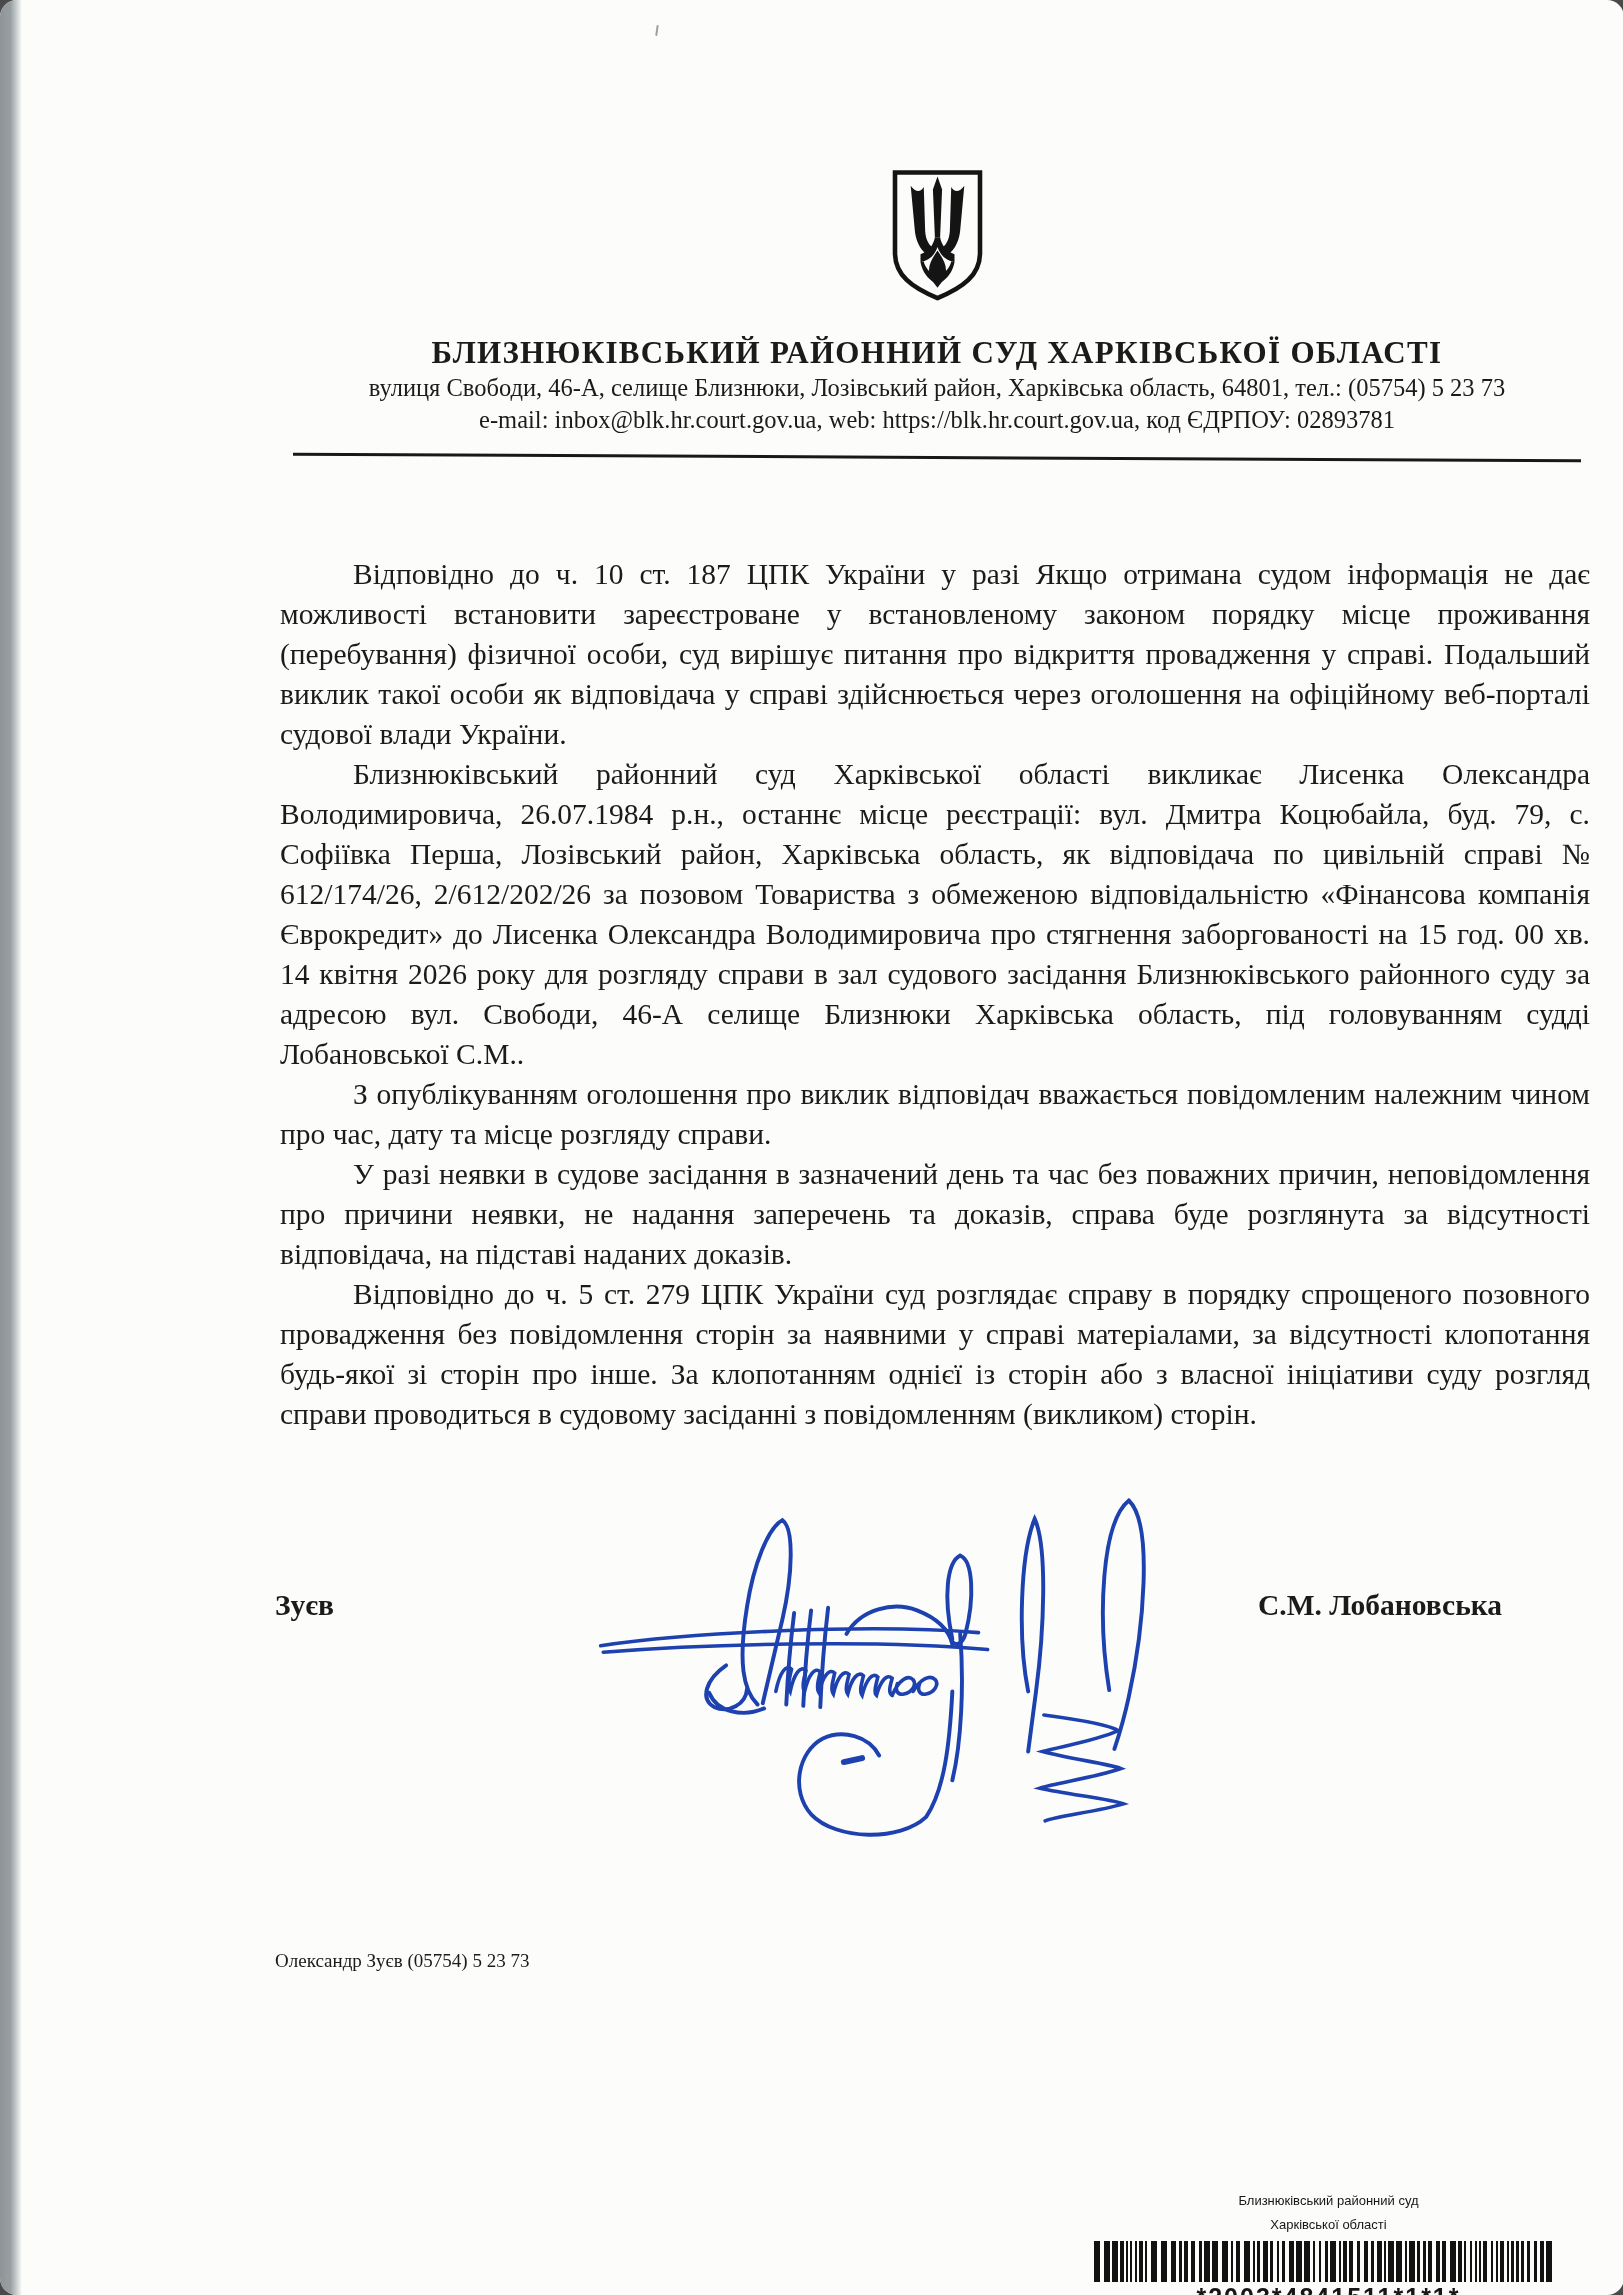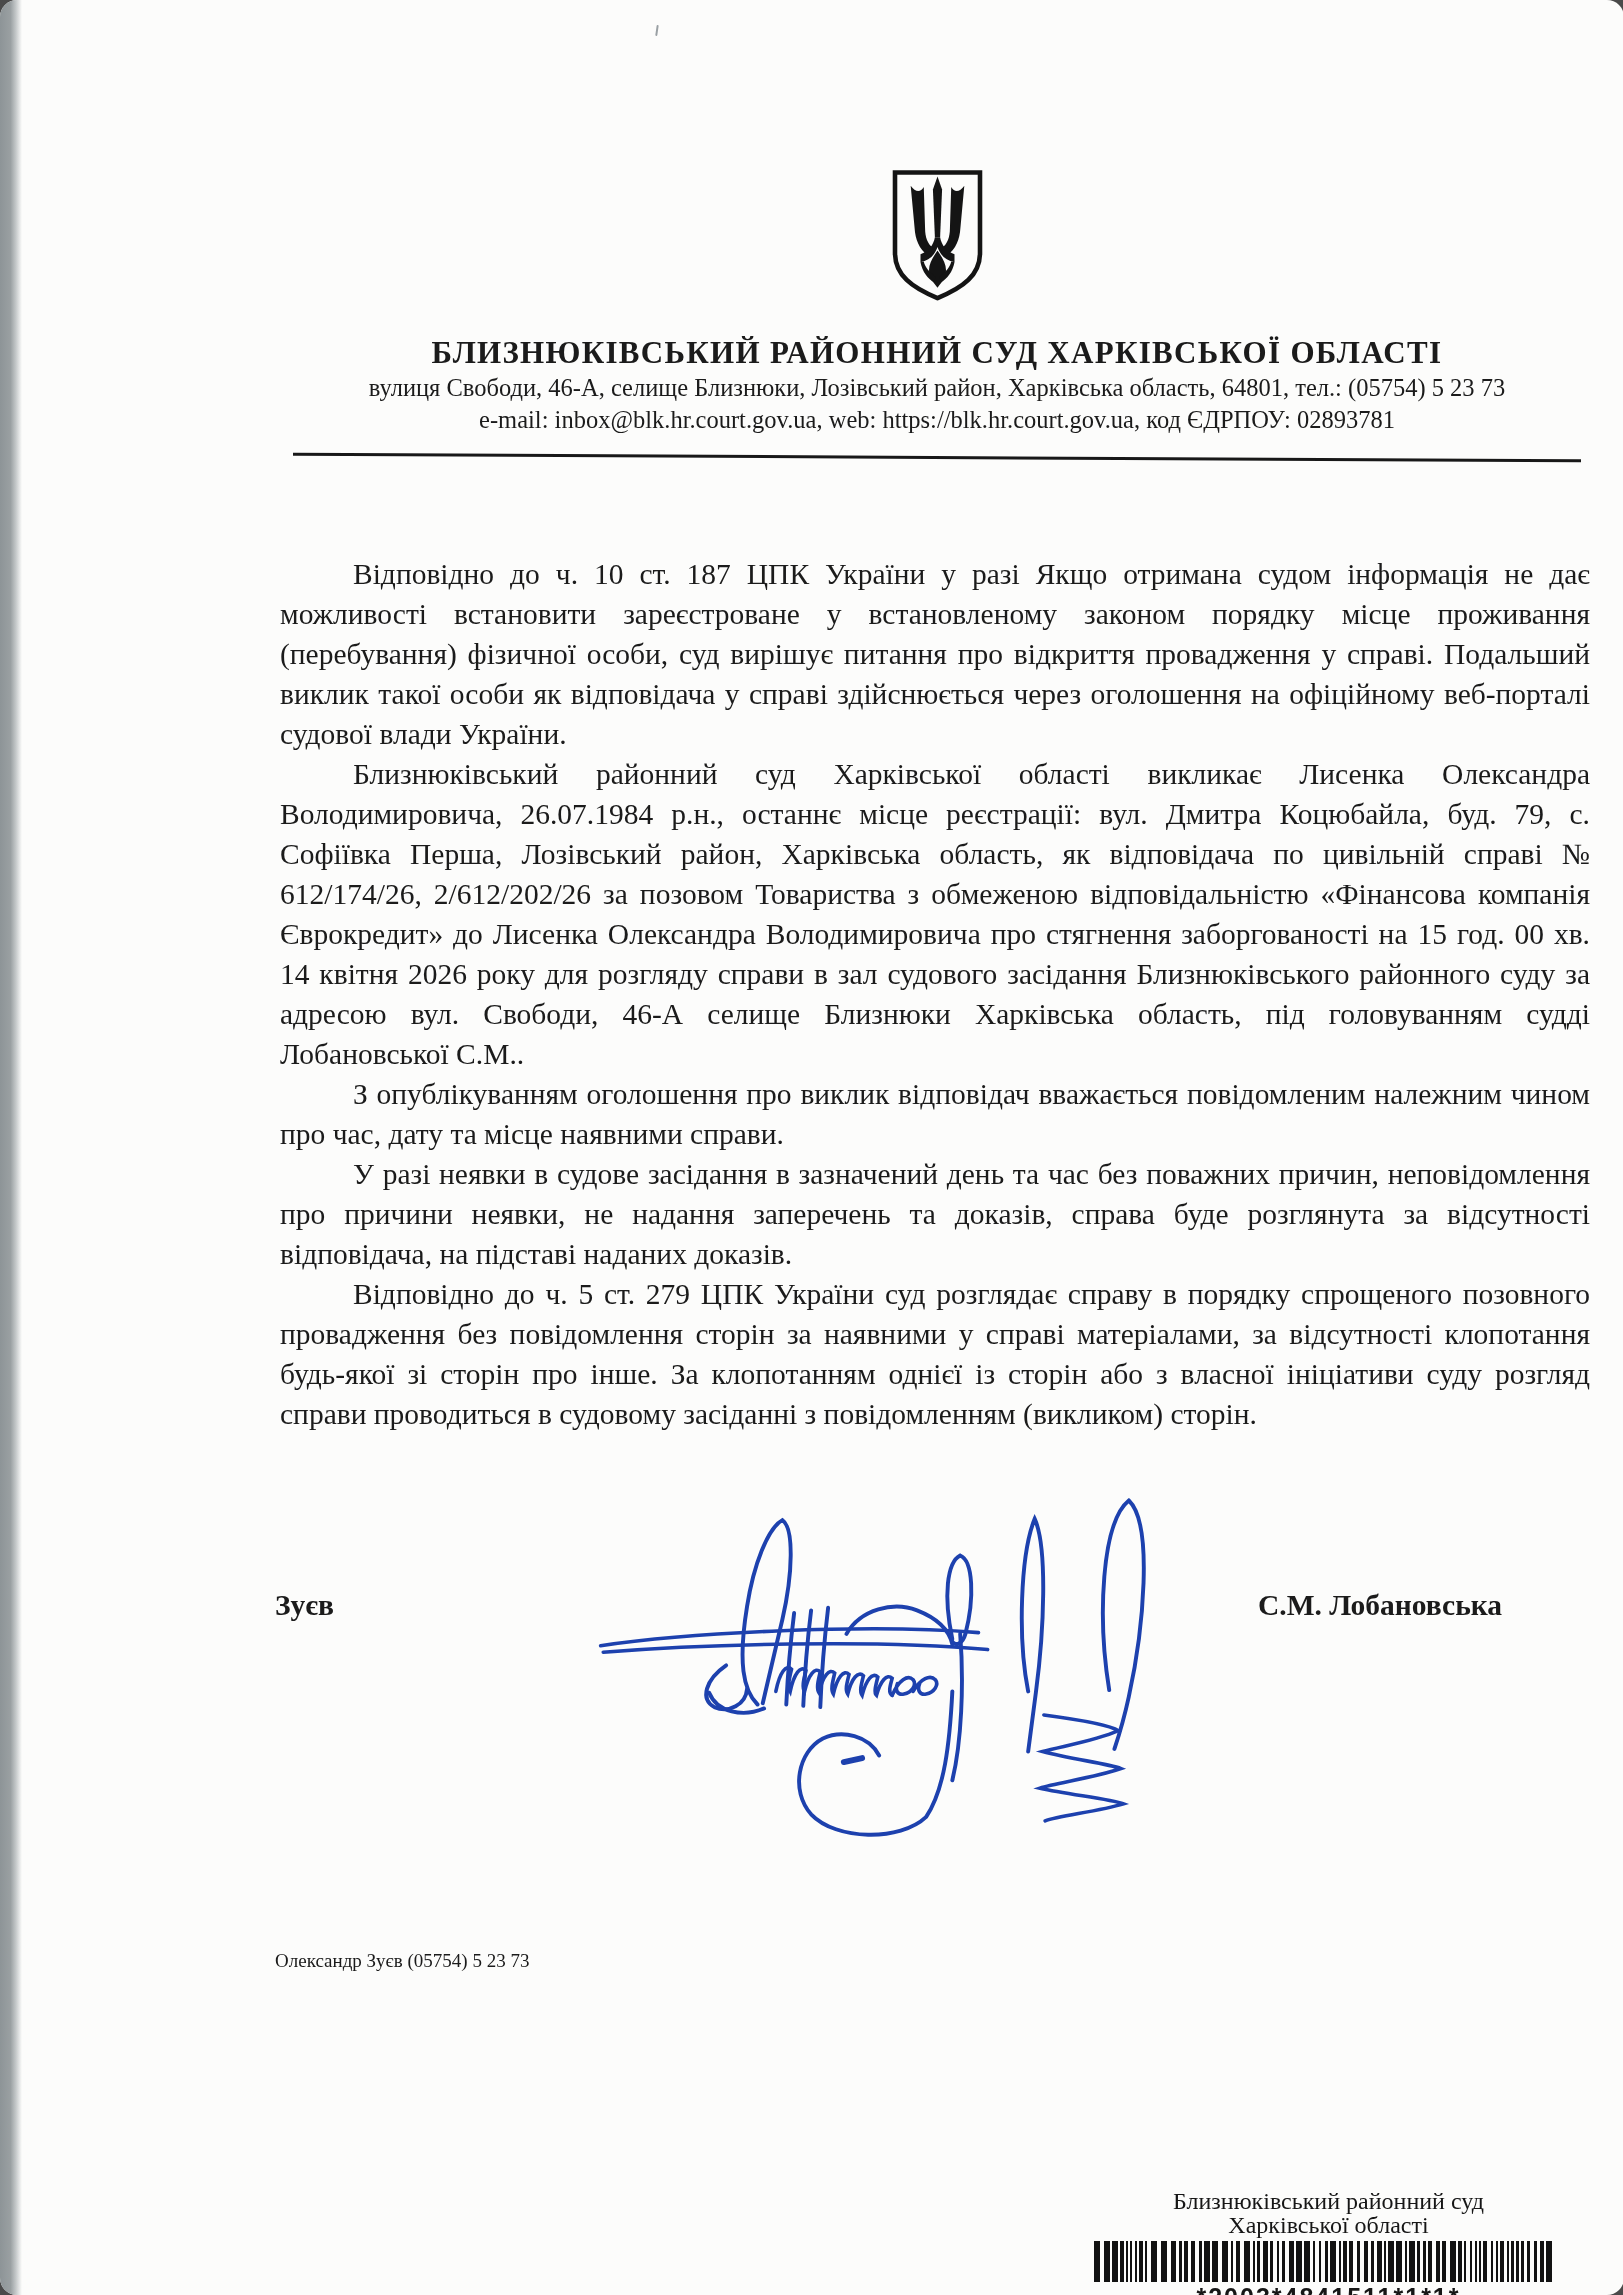--- a/index.html
+++ b/index.html
@@ -51,21 +51,21 @@
   .signature{position:absolute;left:586px;top:1494px;width:615px;height:353px;}
   .footer-contact{
     position:absolute;left:275px;top:1950px;font-size:19px;white-space:nowrap;
   }
   .stamp{
     position:absolute;left:1081px;top:2189px;width:495px;
     text-align:center;
     font-family:"Liberation Sans", sans-serif;
     color:#161616;
   }
-  .stamp-line{font-size:24px;line-height:24px;white-space:nowrap;font-family:Liberation Serif, serif;}
+  .stamp-line{font-size:13px;line-height:24px;white-space:nowrap;}
   .barcode{
     margin-top:3.9px;height:41px;width:469px;margin-left:13px;
     display:flex;align-items:stretch;overflow:hidden;
   }
   .barcode span{display:inline-block;height:100%;background:#121212;flex:0 0 auto;}
   .barcode-text{
     font-size:25px;font-weight:bold;letter-spacing:2px;margin-top:1.3px;white-space:nowrap;
   }
 </style>
 </head>
@@ -94,21 +94,21 @@
   <div class="header">
     <div class="court-name">БЛИЗНЮКІВСЬКИЙ РАЙОННИЙ СУД ХАРКІВСЬКОЇ ОБЛАСТІ</div>
     <div class="header-line">вулиця Свободи, 46-А, селище Близнюки, Лозівський район, Харківська область, 64801, тел.: (05754) 5 23 73</div>
     <div class="header-line">e-mail: inbox@blk.hr.court.gov.ua, web: https://blk.hr.court.gov.ua, код ЄДРПОУ: 02893781</div>
   </div>
   <div class="rule"></div>
 
   <div class="body-text">
     <p class="para">Відповідно до ч. 10 ст. 187 ЦПК України у разі Якщо отримана судом інформація не дає можливості встановити зареєстроване у встановленому законом порядку місце проживання (перебування) фізичної особи, суд вирішує питання про відкриття провадження у справі. Подальший виклик такої особи як відповідача у справі здійснюється через оголошення на офіційному веб-порталі судової влади України.</p>
     <p class="para bold">Близнюківський районний суд Харківської області викликає Лисенка Олександра Володимировича, 26.07.1984 р.н., останнє місце реєстрації: вул. Дмитра Коцюбайла, буд. 79, с. Софіївка Перша, Лозівський район, Харківська область, як відповідача по цивільній справі № 612/174/26, 2/612/202/26 за позовом Товариства з обмеженою відповідальністю «Фінансова компанія Єврокредит» до Лисенка Олександра Володимировича про стягнення заборгованості на 15 год. 00 хв. 14 квітня 2026 року для розгляду справи в зал судового засідання Близнюківського районного суду за адресою вул. Свободи, 46-А селище Близнюки Харківська область, під головуванням судді Лобановської С.М..</p>
-    <p class="para bold">З опублікуванням оголошення про виклик відповідач вважається повідомленим належним чином про час, дату та місце наявними справи.</p>
+    <p class="para bold">З опублікуванням оголошення про виклик відповідач вважається повідомленим належним чином про час, дату та місце розгляду справи.</p>
     <p class="para bold">У разі неявки в судове засідання в зазначений день та час без поважних причин, неповідомлення про причини неявки, не надання заперечень та доказів, справа буде розглянута за відсутності відповідача, на підставі наданих доказів.</p>
     <p class="para">Відповідно до ч. 5 ст. 279 ЦПК України суд розглядає справу в порядку спрощеного позовного провадження без повідомлення сторін за наявними у справі матеріалами, за відсутності клопотання будь-якої зі сторін про інше. За клопотанням однієї із сторін або з власної ініціативи суду розгляд справи проводиться в судовому засіданні з повідомленням (викликом) сторін.</p>
   </div>
 
   <div class="sig-label">Зуєв</div>
   <div class="sig-name">С.М. Лобановська</div>
 
   <div class="signature">
     <svg viewBox="0 0 940 540" width="615" height="353" aria-hidden="true" fill="none" stroke="#1d41ae" stroke-width="6" stroke-linecap="round">
 

